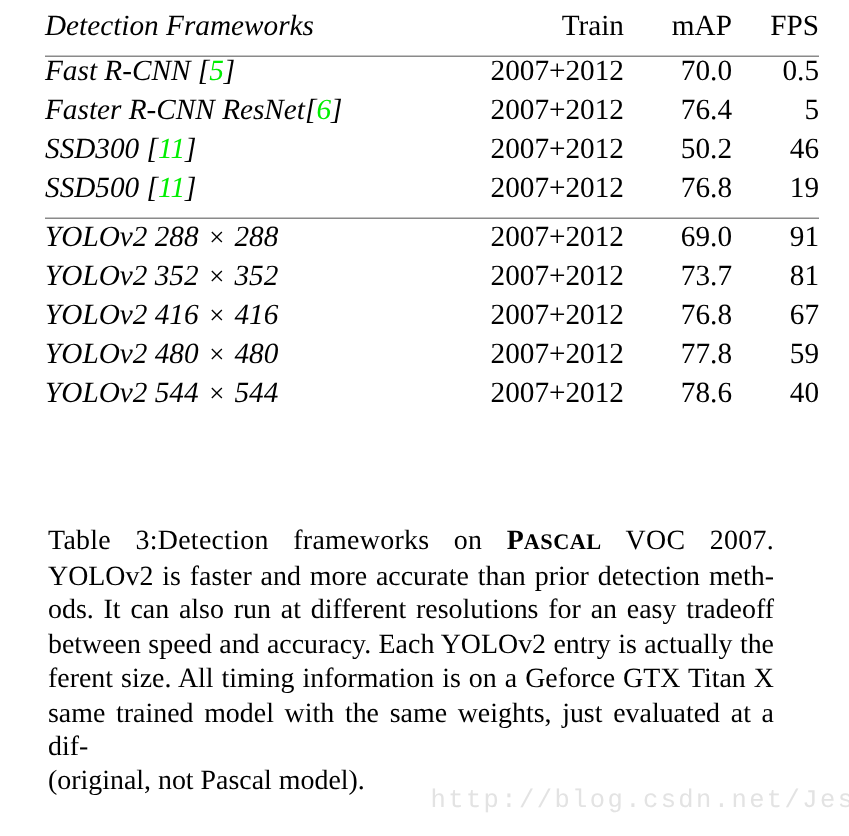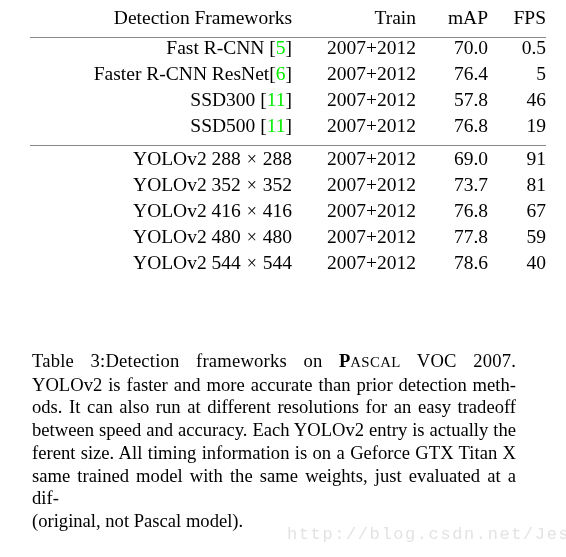--- a/index.html
+++ b/index.html
@@ -38,21 +38,21 @@
     line-height: 1.0;
   }
   table.paper-table td,
   table.paper-table th {
     padding: 0;
     border: none;
     font-weight: normal;
     vertical-align: baseline;
     height: 26px;
   }
-  .col-name   { text-align: right;  padding-left: 2px; width: 262px; }
+  .col-name   { text-align: left;  padding-left: 2px; width: 262px; font-style: italic; }
   .col-train  { text-align: right; width: 124px; margin-top: 16px; }
   .col-map    { text-align: right; width: 72px; }
   .col-fps    { text-align: right; width: 58px; padding-right: 3px; }
 
   tr.rule-below > td,
   tr.rule-below > th {
     border-bottom: 1.4px solid #8a8a8a;
     padding-bottom: 3px;
   }
   tr.after-rule > td { padding-top: 3px; }
@@ -72,21 +72,21 @@
     text-align: justify;
     text-justify: inter-word;
     hyphens: none;
   }
   .caption .lead {
     font-weight: normal;
     letter-spacing: 0.2px;
   }
   .smallcaps-first { font-weight: bold; }
   .smallcaps-rest {
-    font-weight: normal;
+    font-weight: bold;
     font-size: 0.80em;
     letter-spacing: 0.3px;
   }
   .caption-body { }
 
   
   .cline { display: block; }
   .cline.j {
     text-align: justify;
     text-align-last: justify;
@@ -129,21 +129,21 @@
           </tr>
           <tr>
             <td class="col-name"><span>Faster R-CNN ResNet[</span><span class="cite">6</span><span>]</span></td>
             <td class="col-train">2007+2012</td>
             <td class="col-map">76.4</td>
             <td class="col-fps">5</td>
           </tr>
           <tr>
             <td class="col-name"><span>SSD300 [</span><span class="cite">11</span><span>]</span></td>
             <td class="col-train">2007+2012</td>
-            <td class="col-map">57.8</td>
+            <td class="col-map">50.2</td>
             <td class="col-fps">46</td>
           </tr>
           <tr class="rule-below">
             <td class="col-name"><span>SSD500 [</span><span class="cite">11</span><span>]</span></td>
             <td class="col-train">2007+2012</td>
             <td class="col-map">76.8</td>
             <td class="col-fps">19</td>
           </tr>
           <tr class="after-rule">
             <td class="col-name"><span>YOLOv2 288 </span><span class="times">×</span><span> 288</span></td>

